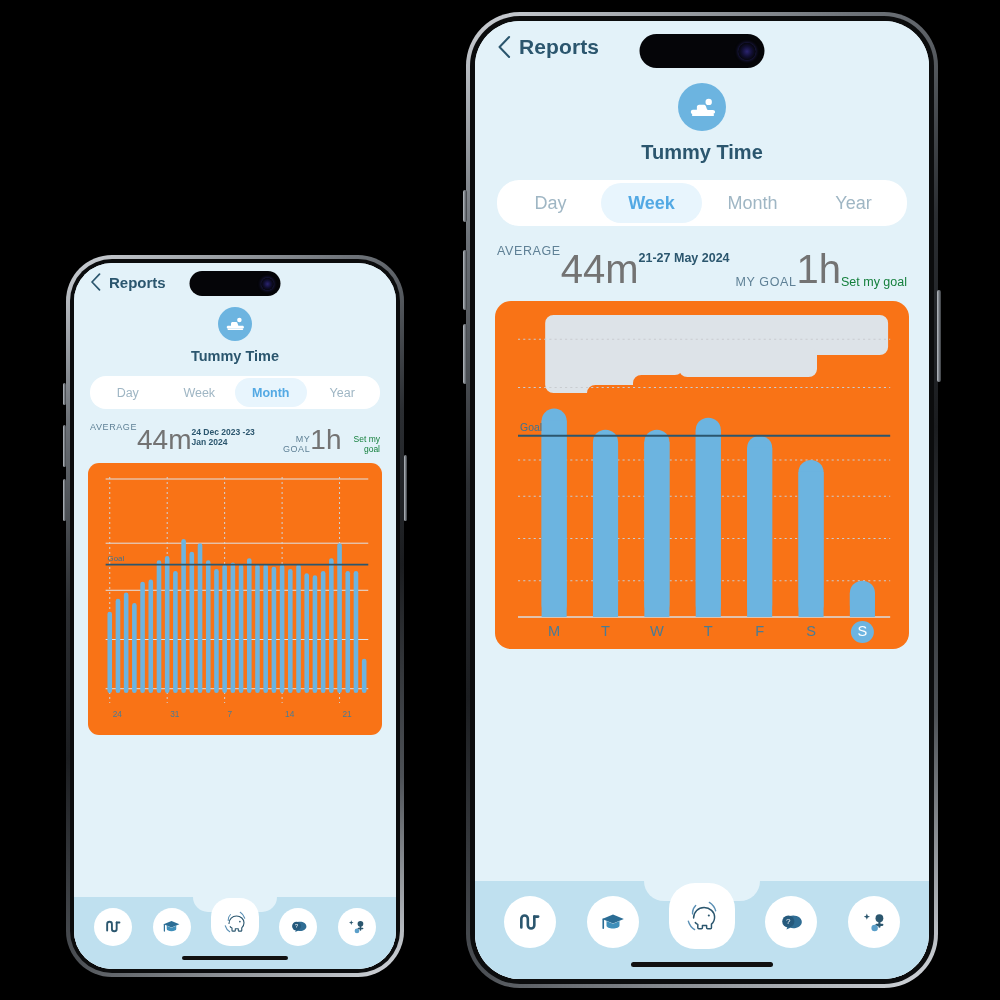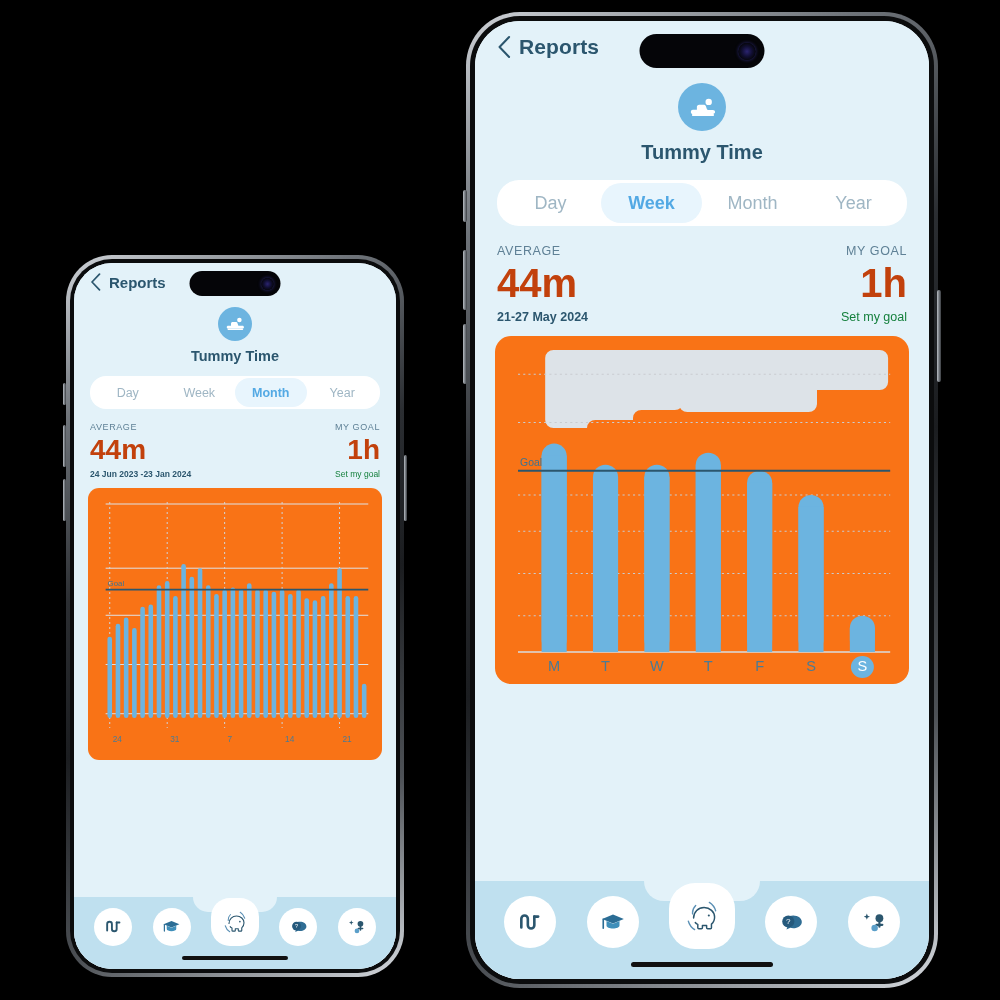--- a/index.html
+++ b/index.html
@@ -65,26 +65,26 @@
   .phone.small .segment{margin:12px 16px 0;height:29px;border-radius:16px;padding:2px;}
   .seg-item{flex:1;display:flex;align-items:center;justify-content:center;color:#9fb6c4;cursor:pointer;height:100%;border-radius:20px;}
   .phone.large .seg-item{font-size:18px;}
   .phone.small .seg-item{font-size:12.5px;}
   .seg-item.active{background:#e8f5fd;color:#53a9e4;font-weight:700;}
 
   
   .stats{display:flex;justify-content:space-between;align-items:flex-start;}
   .phone.large .stats{margin:18px 22px 0;}
   .phone.small .stats{margin:13px 16px 0;}
-  .stat-col{display:flex;flex-direction:column;justify-content:center;}
+  .stat-col{display:flex;flex-direction:row;justify-content:center;}
   .stat-col.right{align-items:flex-end;text-align:right;}
   .stat-cap{color:#5f8196;letter-spacing:.6px;}
   .phone.large .stat-cap{font-size:12.5px;}
   .phone.small .stat-cap{font-size:9px;}
-  .stat-big{color:#c2410c;font-weight:700;line-height:1;}
+  .stat-big{color:#737373;font-weight:400;line-height:1;}
   .phone.large .stat-big{font-size:40px;margin-top:5px;}
   .phone.small .stat-big{font-size:28px;margin-top:4px;}
   .stat-sub{color:#2b566e;font-weight:700;}
   .phone.large .stat-sub{font-size:12.5px;margin-top:7px;}
   .phone.small .stat-sub{font-size:8.5px;margin-top:5px;}
   .stat-sub.link{font-weight:400;color:#15803d;}
 
   
   .card{background:#f97316;}
   .phone.large .card{margin:12px 20px 0;border-radius:16px;height:348px;}
@@ -154,21 +154,21 @@
           <div class="seg-item">Day</div>
           <div class="seg-item">Week</div>
           <div class="seg-item active">Month</div>
           <div class="seg-item">Year</div>
         </div>
 
         <div class="stats">
           <div class="stat-col">
             <div class="stat-cap">AVERAGE</div>
             <div class="stat-big">44m</div>
-            <div class="stat-sub">24 Jun 2023 -23 Jan 2024</div>
+            <div class="stat-sub">24 Dec 2023 -23 Jan 2024</div>
           </div>
           <div class="stat-col right">
             <div class="stat-cap">MY GOAL</div>
             <div class="stat-big">1h</div>
             <div class="stat-sub link">Set my goal</div>
           </div>
         </div>
 
         <div class="card">
           <div class="chart">

